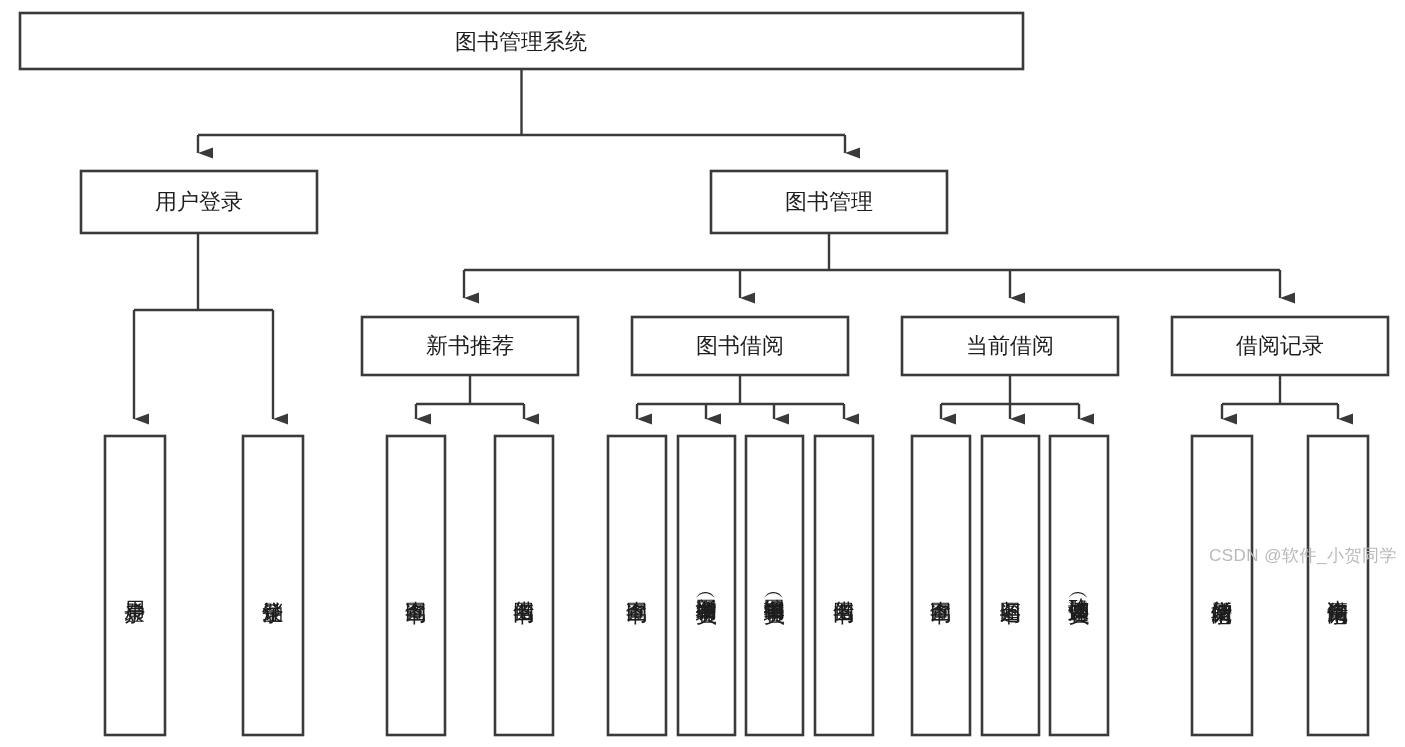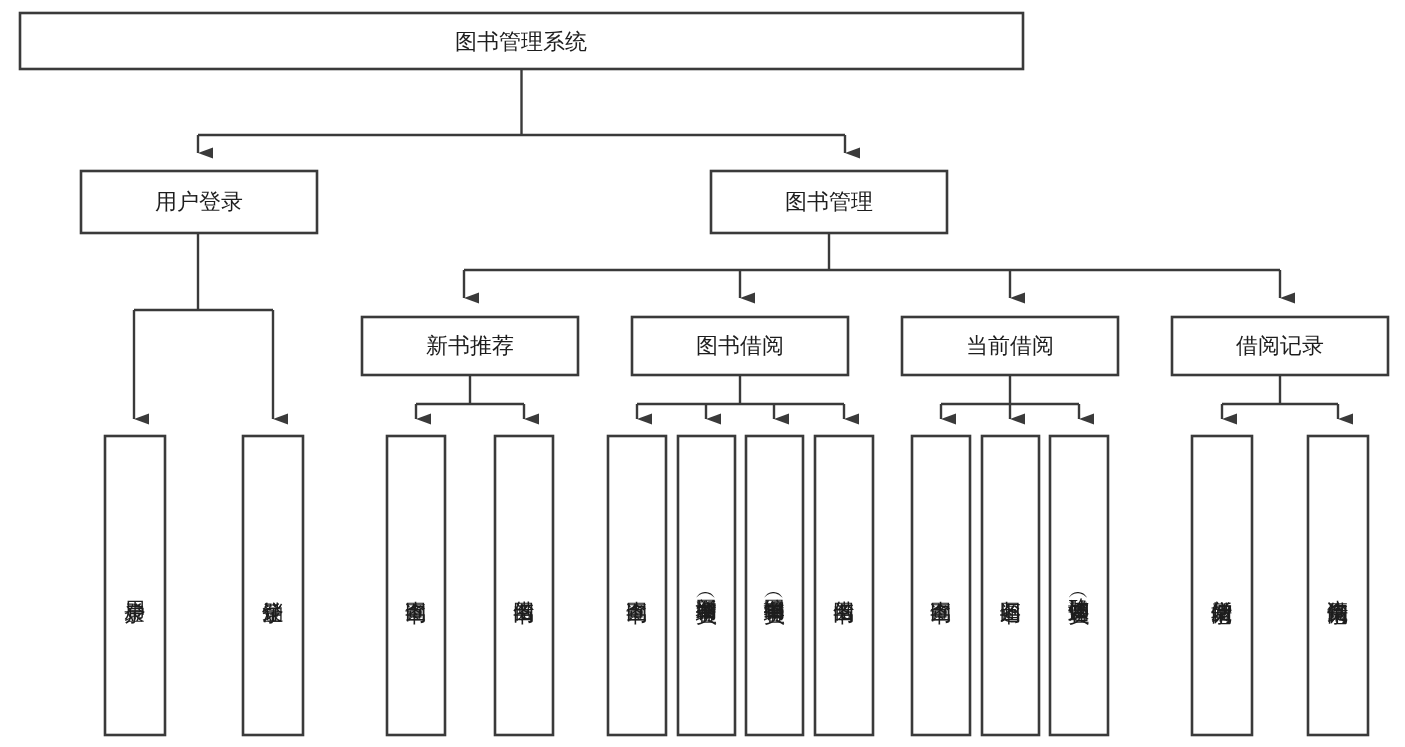--- a/index.html
+++ b/index.html
@@ -219,13 +219,14 @@
   <div class="node-label-v" style="left:608px;  top:436px; width:58px; height:299px;">查询图书</div>
   <div class="node-label-v" style="left:678px;  top:436px; width:57px; height:299px;">新增图书（管理员）</div>
   <div class="node-label-v" style="left:746px;  top:436px; width:57px; height:299px;">编辑图书（管理员）</div>
   <div class="node-label-v" style="left:815px;  top:436px; width:58px; height:299px;">借阅图书</div>
   <div class="node-label-v" style="left:912px;  top:436px; width:58px; height:299px;">查询图书</div>
   <div class="node-label-v" style="left:982px;  top:436px; width:57px; height:299px;">归还图书</div>
   <div class="node-label-v" style="left:1050px; top:436px; width:58px; height:299px;">确认归还（管理员）</div>
   <div class="node-label-v" style="left:1192px; top:436px; width:60px; height:299px;">新增借阅记录</div>
   <div class="node-label-v" style="left:1308px; top:436px; width:60px; height:299px;">查询借阅记录</div>
 
+  <div class="watermark">CSDN @软件_小贺同学</div>
 </div>
 
 </body></html>

